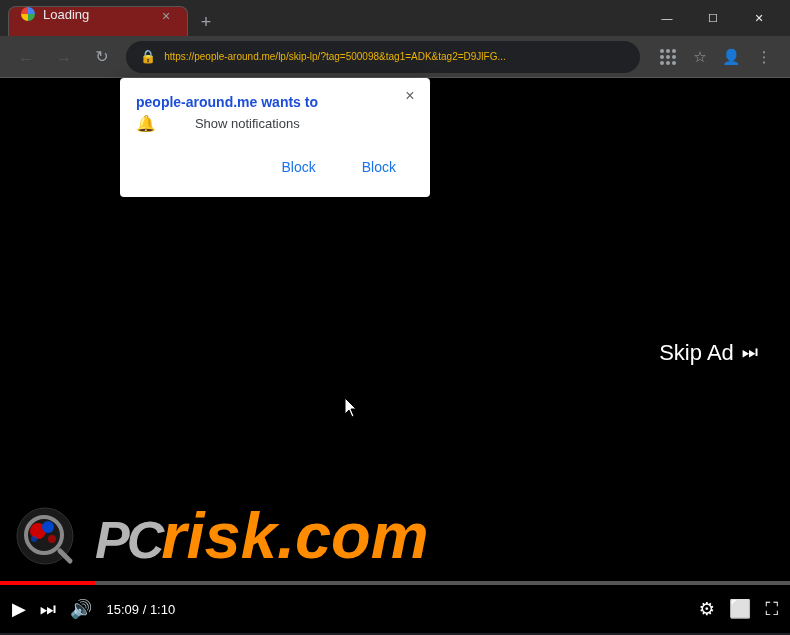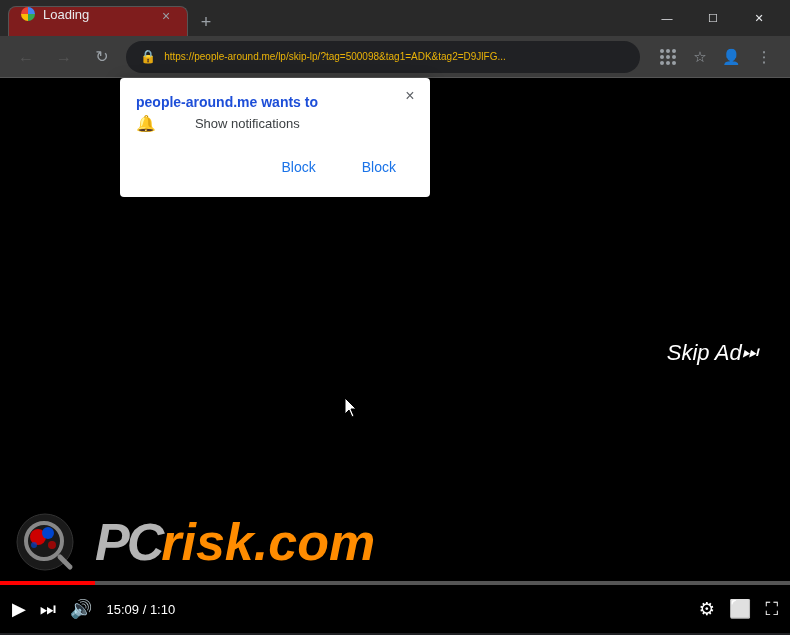--- a/index.html
+++ b/index.html
@@ -93,21 +93,21 @@
       font-weight: 400;
     }
 
     
     .video-area { position: absolute; inset: 0; background: #000; }
 
     
     .skip-ad {
       position: absolute; right: 10px; top: 50%; transform: translateY(-30px);
       background: rgba(0,0,0,0.85); padding: 14px 22px;
-      display: flex; align-items: center; cursor: pointer; font-style: italic;
+      display: flex; align-items: center; gap: 8px; cursor: pointer;
     }
     .skip-ad-text { color: #fff; font-size: 22px; font-weight: 400; }
     .skip-icon { color: #fff; font-size: 18px; }
 
     
     .watermark {
       position: absolute; bottom: 60px; left: 14px;
       display: flex; align-items: center; gap: 0;
     }
 
@@ -223,21 +223,21 @@
       <ellipse cx="24" cy="26" rx="8" ry="8" fill="#cc0000"></ellipse>
 
       <ellipse cx="34" cy="22" rx="6" ry="6" fill="#0044cc"></ellipse>
 
       <circle cx="38" cy="34" rx="4" ry="4" r="4" fill="#cc0000" opacity="0.7"></circle>
       <circle cx="20" cy="34" rx="3" ry="3" r="3" fill="#0044cc" opacity="0.7"></circle>
     </svg>
 
     <div style="display:flex; align-items:baseline; margin-left:19px;">
       <span style="font-size:52px; font-weight:900; font-style:italic; color:#c8c8c8; font-family:Arial Black,sans-serif; letter-spacing:-3px; opacity:0.9;">PC</span>
-      <span style="font-size:52px; font-weight:900; font-style:italic; color:#ff8c00; font-family:Arial Black,sans-serif;">
+      <span style="font-size:65px; font-weight:900; font-style:italic; color:#ff8c00; font-family:Arial Black,sans-serif;">
         <span>risk</span><span>.</span><span>com</span>
       </span>
     </div>
   </div>
 
   <div class="cursor">
     <svg width="14" height="20" viewBox="0 0 14 20">
       <polygon points="0,0 0,16 4,12 7,19 9,18 6,11 11,11" fill="#fff" stroke="#000" stroke-width="1"></polygon>
     </svg>
   </div>

